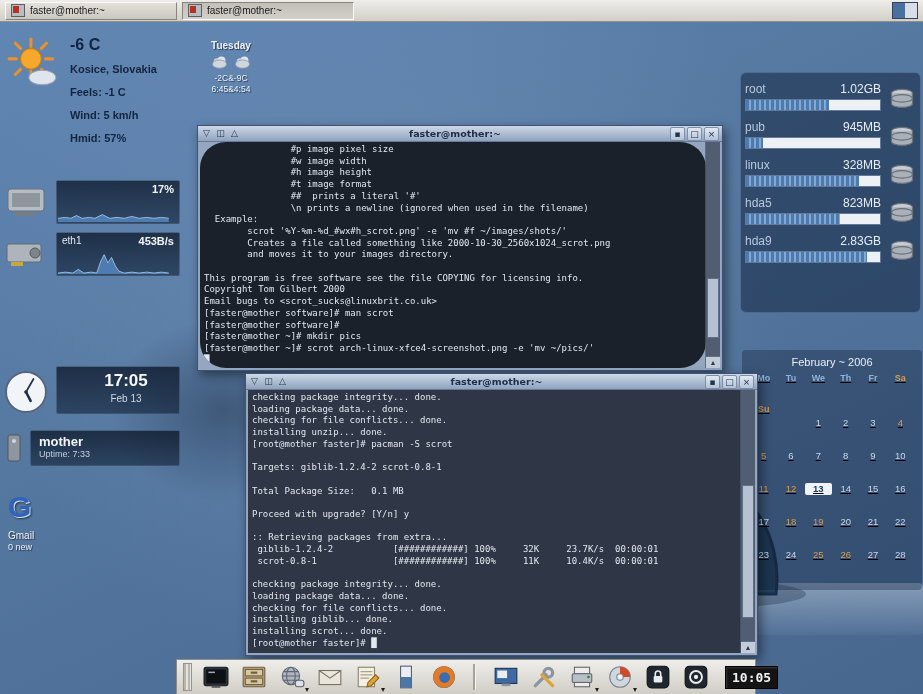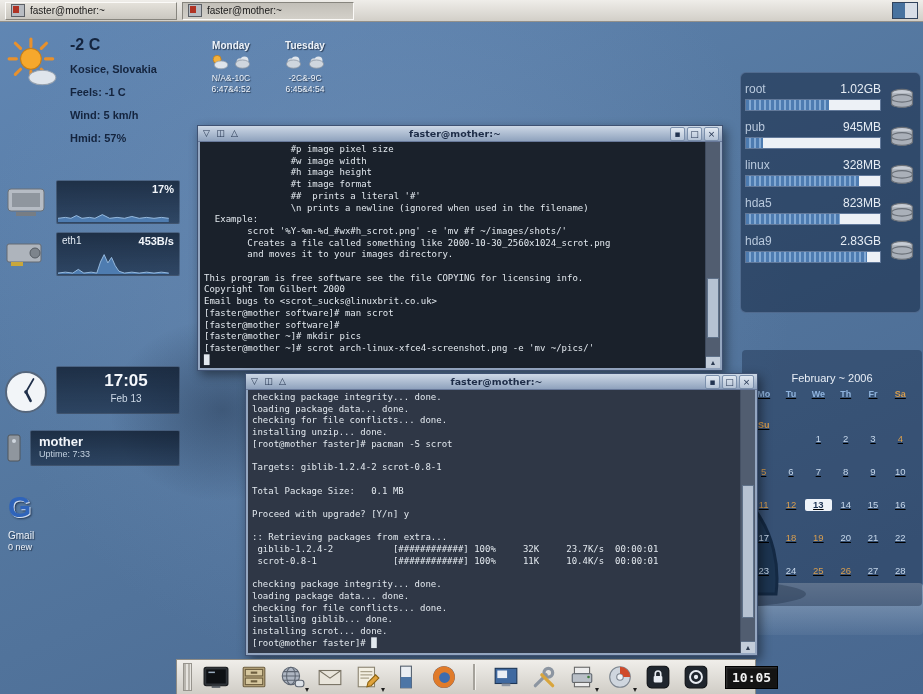--- a/index.html
+++ b/index.html
@@ -87,21 +87,21 @@
   .disk-head{display:flex;justify-content:space-between;font-size:12px;}
   .disk-name{color:#b9c9dd;}
   .disk-size{color:#e6edf5;}
   .disk-bar{margin-top:3px;height:10px;background:#edf1f6;border:1px solid #62799a;position:relative;}
   .disk-fill{display:block;height:100%;
     background:repeating-linear-gradient(90deg,#4d7bb0 0 3px,#83a9d3 3px 5px);}
   .disk-ic svg{width:28px;height:24px;display:block;}
 
   
   #calendar{left:742px;top:350px;width:180px;box-sizing:border-box;z-index:10;
-    background:rgba(14,30,55,.35);border-radius:4px;padding:22px 8px 8px;}
+    background:rgba(14,30,55,.35);border-radius:4px;padding:6px 8px 8px;}
   .cal-title{font-size:11px;color:#e9eff7;text-align:center;margin-bottom:5px;}
   .cal-grid{display:grid;grid-template-columns:repeat(6,1fr);row-gap:21px;text-align:center;text-decoration:underline;}
   .cal-dow{font-size:9px;font-weight:bold;color:#8fb3dd;}
   .cal-dow.wk{color:#d79d4e;}
   .cal-cell{font-size:9.5px;color:#c6d7ea;line-height:12px;}
   .cal-cell.wk{color:#d79d4e;}
   .cal-cell.today{background:#eef3f9;color:#1b3252;border-radius:2px;font-weight:bold;}
 
   
   .window{position:absolute;background:#94a6c0;border:1px solid #3f5273;
@@ -112,21 +112,21 @@
   .tb-left{display:flex;gap:3px;}
   .tb-glyph{font-size:9px;line-height:13px;color:#25354f;width:11px;text-align:center;}
   .tb-title{flex:1;text-align:center;font-size:9.5px;font-weight:bold;color:#1d2c47;
     overflow:hidden;white-space:nowrap;}
   .tb-right{display:flex;gap:2px;}
   .tb-btn{width:13px;height:12px;font-size:9px;line-height:12px;text-align:center;color:#223350;
     background:linear-gradient(#e2e9f2,#b5c3d6);border:1px solid #7c90ac;border-radius:2px;}
   .term-content{position:absolute;top:16px;left:2px;right:16px;bottom:2px;
     color:#e2e8ee;font-family:"DejaVu Sans Mono",monospace;font-size:9px;line-height:11.7px;
     white-space:pre;overflow:hidden;padding:2px 4px;}
-  #term1 .term-content{background:rgba(5,9,16,.85);}
+  #term1 .term-content{background:rgba(5,9,16,.85);border-radius:26px;}
   #term2 .term-content{background:rgba(8,13,22,.72);}
   .term-scroll{position:absolute;top:16px;right:2px;bottom:2px;width:14px;
     background:rgba(25,32,45,.55);border-left:1px solid rgba(120,140,170,.4);}
   .scroll-thumb{position:absolute;left:1px;right:1px;background:#b6c2d2;border:1px solid #5f7189;}
   .scroll-btn{position:absolute;bottom:0;left:0;right:0;height:11px;background:#c3cdda;
     border-top:1px solid #5f7189;font-size:7px;line-height:11px;text-align:center;color:#2c3a50;}
   #term1{left:197px;top:125px;width:524px;height:244px;z-index:30;}
   #term2{left:245px;top:373px;width:511px;height:281px;z-index:40;}
   #term1 .scroll-thumb{top:60%;height:26%;}
   #term2 .scroll-thumb{top:36%;height:50%;}
@@ -178,45 +178,29 @@
 
 <div id="weather" class="abs">
   <svg width="54" height="54" viewBox="0 0 52 52">
     <g stroke="#e8912d" stroke-width="3" stroke-linecap="round">
       <path d="M24 3v7M24 34v7M3 22h7M38 22h7M9 7l5 5M34 32l5 5M39 7l-5 5M9 37l5-5" fill="none"></path>
     </g>
     <circle cx="24" cy="22" r="10" fill="#f6a82c" stroke="#c97d12"></circle>
     <ellipse cx="35" cy="40" rx="13" ry="7" fill="#dfe5ec" stroke="#97a2af"></ellipse>
   </svg>
   <div class="wtxt">
-    <div class="temp">-2 C</div>
+    <div class="temp">-6 C</div>
     <div class="wline">Kosice, Slovakia</div>
     <div class="wline">Feels: -1 C</div>
     <div class="wline">Wind: 5 km/h</div>
     <div class="wline">Hmid: 57%</div>
   </div>
 </div>
 
 <div id="forecast" class="abs">
-  <div class="fc-col">
-    <div class="fc-name shadowed">Monday</div>
-    <div class="fc-icons">
-        <span><svg viewBox="0 0 24 24">
-            <circle cx="9" cy="8" r="5" fill="#f2b13c" stroke="#c97d12"></circle>
-            <ellipse cx="14" cy="15" rx="8.5" ry="5" fill="#dfe5ec" stroke="#98a2ae"></ellipse>
-          </svg></span>
-        <span><svg viewBox="0 0 24 24">
-            <circle cx="9" cy="11" r="4.5" fill="#cfd6de"></circle>
-            <circle cx="14.5" cy="9.5" r="5" fill="#dfe5ec"></circle>
-            <ellipse cx="12" cy="14" rx="9" ry="5.2" fill="#cfd6de" stroke="#8a95a1"></ellipse>
-          </svg></span>
-      </div>
-    <div class="fc-line shadowed">N/A&amp;-10C</div>
-    <div class="fc-line shadowed">6:47&amp;4:52</div>
-  </div>
   <div class="fc-col">
     <div class="fc-name shadowed">Tuesday</div>
     <div class="fc-icons">
         <span><svg viewBox="0 0 24 24">
             <circle cx="9" cy="11" r="4.5" fill="#cfd6de"></circle>
             <circle cx="14.5" cy="9.5" r="5" fill="#dfe5ec"></circle>
             <ellipse cx="12" cy="14" rx="9" ry="5.2" fill="#cfd6de" stroke="#8a95a1"></ellipse>
           </svg></span>
         <span><svg viewBox="0 0 24 24">
             <circle cx="9" cy="11" r="4.5" fill="#cfd6de"></circle>

